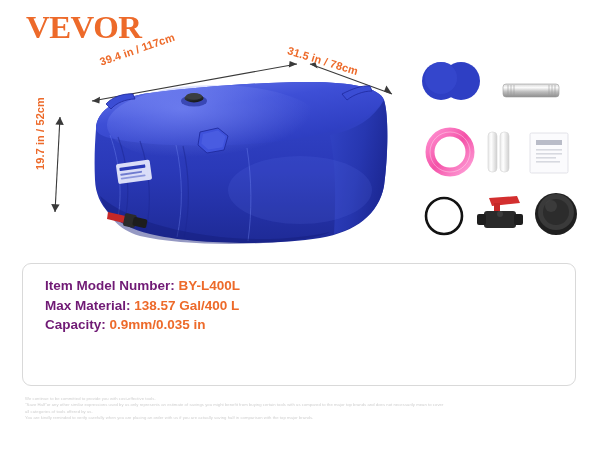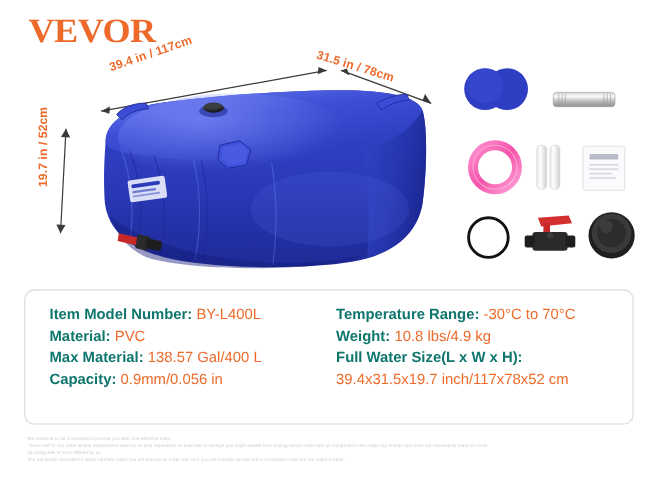--- a/index.html
+++ b/index.html
@@ -96,24 +96,24 @@
   .spec-col.right { width: 286px; padding-left: 8px; }
 
   .spec-row {
     font-size: 13.5px;
     line-height: 19.6px;
     white-space: nowrap;
     color: #1b1b1b;
   }
   .spec-label {
     font-weight: bold;
-    color: #0f766e;
+    color: #701a75;
   }
   .spec-value {
-    font-weight: normal;
+    font-weight: bold;
     color: #ED6A2A;
   }
   .spec-row.value-only .spec-value { display: inline-block; }
 
   
   .fineprint {
     position: absolute;
     left: 25px;
     top: 396px;
     width: 556px;
@@ -329,49 +329,29 @@
 <div class="dim dim-height">19.7 in / 52cm</div>
 
 <div class="spec-panel">
   <div class="spec-cols">
     <div class="spec-col left">
       <div class="spec-row">
         <span class="spec-label">Item Model Number:</span>
         <span class="spec-value">BY-L400L</span>
       </div>
       <div class="spec-row">
-        <span class="spec-label">Material:</span>
-        <span class="spec-value">PVC</span>
-      </div>
-      <div class="spec-row">
         <span class="spec-label">Max Material:</span>
         <span class="spec-value">138.57 Gal/400 L</span>
       </div>
       <div class="spec-row">
         <span class="spec-label">Capacity:</span>
-        <span class="spec-value">0.9mm/0.056 in</span>
+        <span class="spec-value">0.9mm/0.035 in</span>
       </div>
     </div>
 
-    <div class="spec-col right">
-      <div class="spec-row">
-        <span class="spec-label">Temperature Range:</span>
-        <span class="spec-value">-30°C to 70°C</span>
-      </div>
-      <div class="spec-row">
-        <span class="spec-label">Weight:</span>
-        <span class="spec-value">10.8 lbs/4.9 kg</span>
-      </div>
-      <div class="spec-row">
-        <span class="spec-label">Full Water Size(L x W x H):</span>
-      </div>
-      <div class="spec-row value-only">
-        <span class="spec-value">39.4x31.5x19.7 inch/117x78x52 cm</span>
-      </div>
-    </div>
   </div>
 </div>
 
 <div class="fineprint">
   <p>We continue to be committed to provide you with cost-effective tools.</p>
   <p>"Save Half"or any other similar expressions used by us only represents an estimate of savings you might benefit from buying certain tools with us compared to the major top brands and does not necessarily mean to cover</p>
   <p>all categories of tools offered by us.</p>
   <p>You are kindly reminded to verify carefully when you are placing an order with us if you are actually saving half in comparison with the top major brands.</p>
 </div>
 

